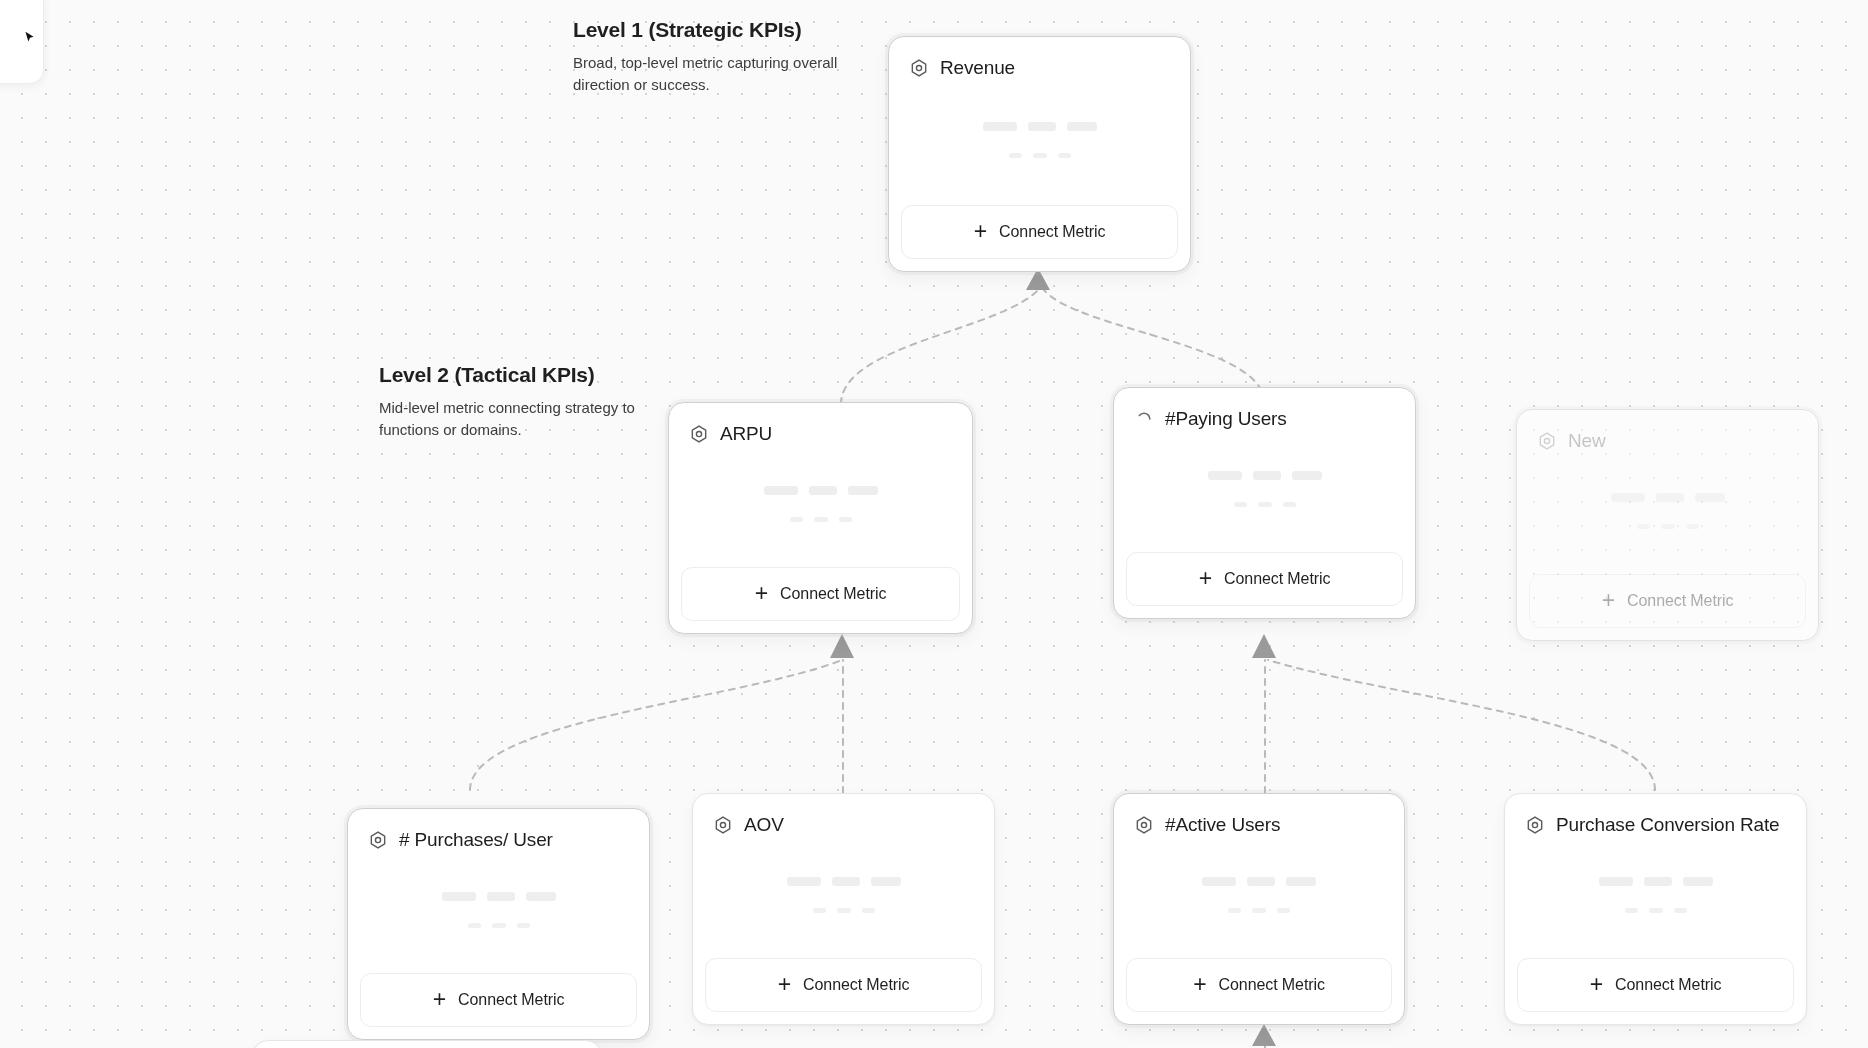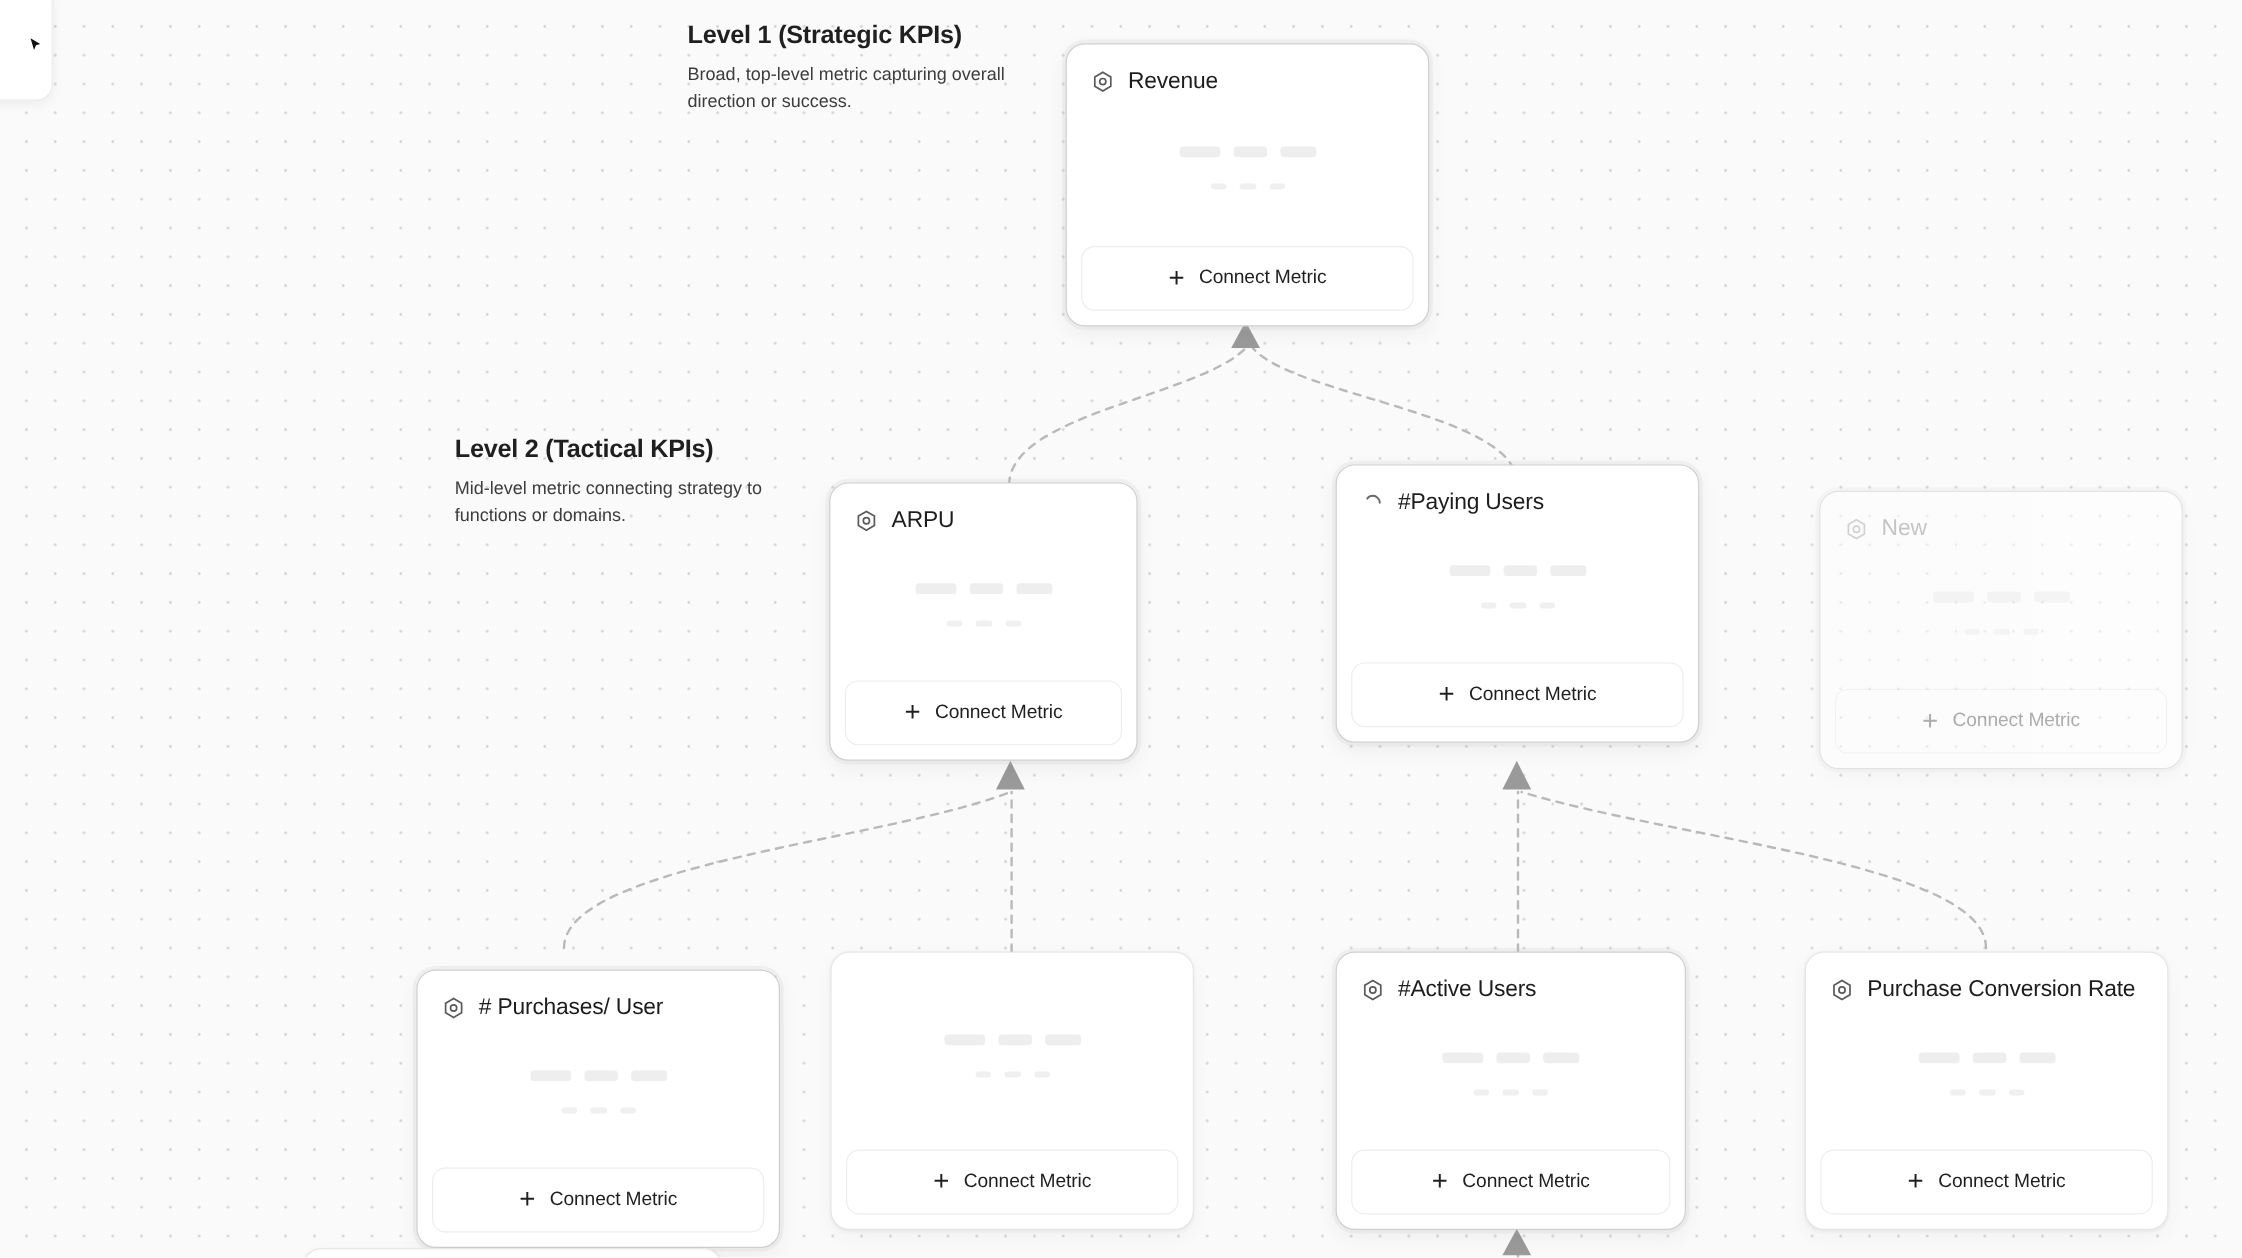--- a/index.html
+++ b/index.html
@@ -260,21 +260,21 @@
           <i class="skel s2"></i>
           <i class="skel s3"></i>
         </div>
     </div>
     <div class="connect-btn">
       <span class="connect-plus">+</span>
       <span class="connect-label">Connect Metric</span>
     </div>
   </div>
 
-  <div class="node selected" style="left:691px; top:402px; width:257px; height:232px;">
+  <div class="node selected" style="left:668px; top:402px; width:305px; height:232px;">
     <div class="node-head">
       <span class="node-icon">
         <svg viewBox="0 0 24 24" fill="none" stroke="currentColor" stroke-width="1.7">
           <path d="M12 2.6l8 4.7v9.4l-8 4.7-8-4.7V7.3z"></path>
             <circle cx="12" cy="12" r="3.1"></circle>
         </svg>
       </span>
       <span class="node-title">ARPU</span>
     </div>
     <div class="node-body">
@@ -372,20 +372,29 @@
           <i class="skel s3"></i>
         </div>
     </div>
     <div class="connect-btn">
       <span class="connect-plus">+</span>
       <span class="connect-label">Connect Metric</span>
     </div>
   </div>
 
   <div class="node" style="left:692px; top:793px; width:303px; height:232px;">
+    <div class="node-head">
+      <span class="node-icon">
+        <svg viewBox="0 0 24 24" fill="none" stroke="currentColor" stroke-width="1.7">
+          <path d="M12 2.6l8 4.7v9.4l-8 4.7-8-4.7V7.3z"></path>
+            <circle cx="12" cy="12" r="3.1"></circle>
+        </svg>
+      </span>
+      <span class="node-title">AOV</span>
+    </div>
     <div class="node-body">
       <div class="skel-row big">
           <i class="skel s1"></i>
           <i class="skel s2"></i>
           <i class="skel s3"></i>
         </div>
       <div class="skel-row small">
           <i class="skel s1"></i>
           <i class="skel s2"></i>
           <i class="skel s3"></i>

